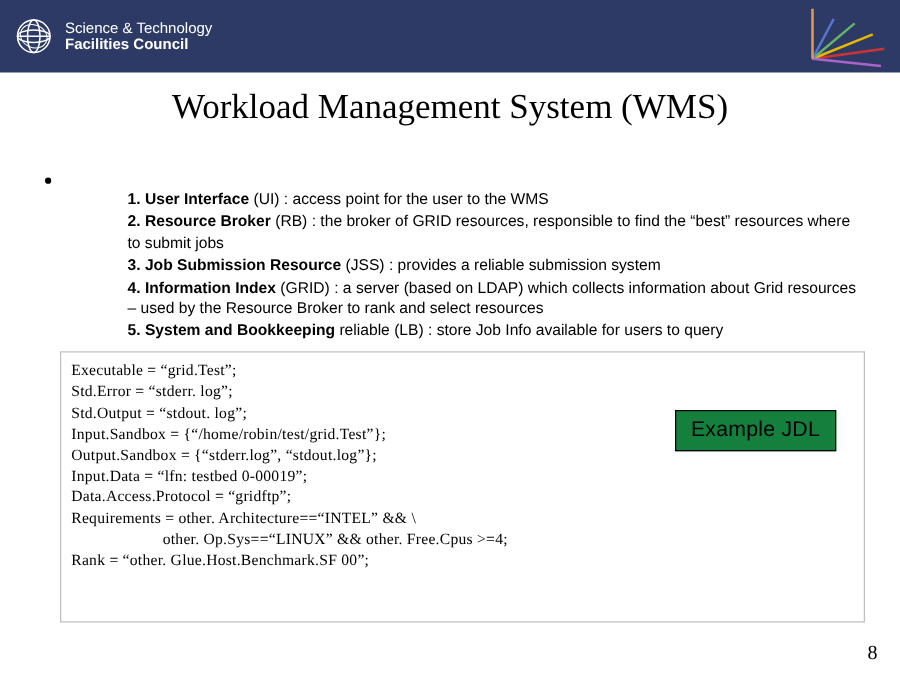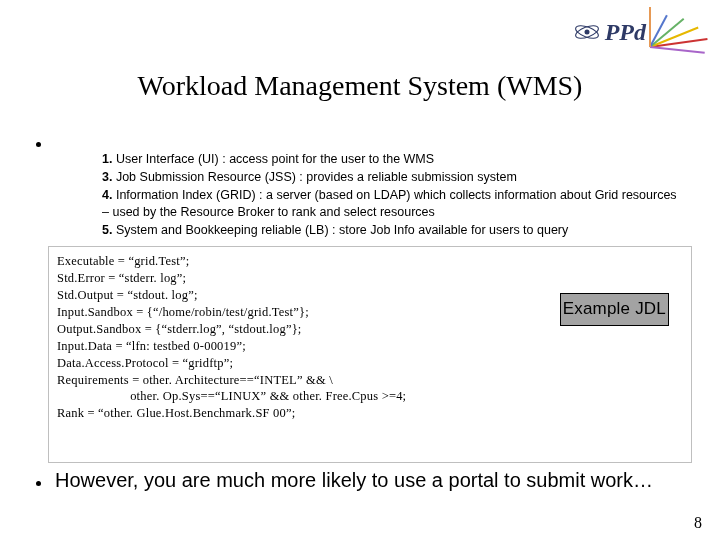--- a/index.html
+++ b/index.html
@@ -39,51 +39,66 @@
 
   .content { position: absolute; top: 130px; left: 36px; width: 650px; }
 
   .bullet-row { display: flex; align-items: flex-start; gap: 14px; margin-bottom: 4px; }
   .bullet-dot { width: 5px; height: 5px; background: #000; border-radius: 50%; margin-top: 12px; flex: 0 0 5px; }
   .bullet-text { font-size: 20px; }
 
   .sublist { margin: 0 0 8px 66px; padding: 0; list-style: none; font-size: 12.5px; line-height: 1.35; }
   .sublist li { margin-bottom: 1px; }
   .sublist .num { font-weight: 700; }
-  .sublist .term { font-weight: 400; }
+  .sublist .term { font-weight: 700; }
 
   .codebox {
     margin: 2px 0 6px 12px;
     border: 1px solid #bfbfbf;
     padding: 6px 8px;
     font-family: "Comic Sans MS", cursive;
     font-size: 12.5px;
     line-height: 1.35;
     white-space: pre;
     position: relative;
     width: 644px;
     box-sizing: border-box;
     letter-spacing: 0.2px;
   }
   .example-label {
     position: absolute; right: 22px; top: 46px;
     border: 1.5px solid #000;
-    padding: 4px 2px;
+    padding: 4px 12px;
     font-family: Arial, sans-serif;
     font-size: 17px;
-    background: #a3a3a3;
+    background: #15803d;
   }
 
   .pagenum { position: absolute; right: 18px; bottom: 8px; font-size: 16px; font-family: "Comic Sans MS", cursive; }
 </style>
 </head>
 <body>
 
 <div class="slide">
 
+  <div class="header-bar">
+    <div class="stfc-logo">
+      <svg width="34" height="34" viewBox="0 0 34 34">
+        <circle cx="17" cy="17" r="13" fill="none" stroke="#fff" stroke-width="1.2"></circle>
+        <ellipse cx="17" cy="17" rx="13" ry="5" fill="none" stroke="#fff" stroke-width="1.2"></ellipse>
+        <ellipse cx="17" cy="17" rx="5" ry="13" fill="none" stroke="#fff" stroke-width="1.2"></ellipse>
+        <line x1="4" y1="17" x2="30" y2="17" stroke="#fff" stroke-width="1.2"></line>
+        <ellipse cx="17" cy="17" rx="11" ry="9" fill="none" stroke="#fff" stroke-width="0.8" transform="rotate(25 17 17)"></ellipse>
+      </svg>
+      <div class="stfc-text">
+        <span class="l1">Science &amp; Technology</span>
+        <span class="l2">Facilities Council</span>
+      </div>
+    </div>
+  </div>
 
   <div class="right-logo">
     <div class="ppd-emblem">
       <svg width="28" height="24" viewBox="0 0 28 24">
         <ellipse cx="14" cy="12" rx="12" ry="5" fill="none" stroke="#2e3a66" stroke-width="1" transform="rotate(20 14 12)"></ellipse>
         <ellipse cx="14" cy="12" rx="12" ry="5" fill="none" stroke="#2e3a66" stroke-width="1" transform="rotate(-20 14 12)"></ellipse>
         <circle cx="14" cy="12" r="2.5" fill="#2e3a66"></circle>
       </svg>
     </div>
     <span class="ppd-text">PPd</span>
@@ -100,40 +115,37 @@
   <div class="title">Workload Management System (WMS)</div>
 
   <div class="content">
 
     <div class="bullet-row">
       <div class="bullet-dot"></div>
     </div>
 
     <ol class="sublist">
       <li><span class="num">1.</span> <span class="term">User Interface</span> <span>(UI)</span><span> : access point for the user to the WMS</span></li>
+      <li><span class="num">2.</span> <span class="term">Resource Broker</span> <span>(RB)</span><span> : the broker of GRID resources, responsible to find the “best” resources where to submit jobs</span></li>
       <li><span class="num">3.</span> <span class="term">Job Submission Resource</span> <span>(JSS)</span><span> : provides a reliable submission system</span></li>
       <li><span class="num">4.</span> <span class="term">Information Index</span> <span>(GRID)</span><span> : a server (based on LDAP) which collects information about Grid resources – used by the Resource Broker to rank and select resources</span></li>
       <li><span class="num">5.</span> <span class="term">System and Bookkeeping</span> <span>reliable (LB)</span><span> : store Job Info available for users to query</span></li>
     </ol>
 
     <div class="codebox"><span>Executable = “grid.Test”;
 Std.Error = “stderr. log”;
 Std.Output = “stdout. log”;
 Input.Sandbox = {“/home/robin/test/grid.Test”};
 Output.Sandbox = {“stderr.log”, “stdout.log”};
 Input.Data = “lfn: testbed 0-00019”;
 Data.Access.Protocol = “gridftp”;
 Requirements = other. Architecture==“INTEL” &amp;&amp; \
                       other. Op.Sys==“LINUX” &amp;&amp; other. Free.Cpus &gt;=4;
 Rank = “other. Glue.Host.Benchmark.SF 00”;</span>
       <div class="example-label">Example JDL</div>
     </div>
 
-    <div class="bullet-row">
-      <div class="bullet-dot"></div>
-      <div class="bullet-text">However, you are much more likely to use a portal to submit work…</div>
-    </div>
 
   </div>
 
   <div class="pagenum">8</div>
 
 </div>
 
 </body></html>

